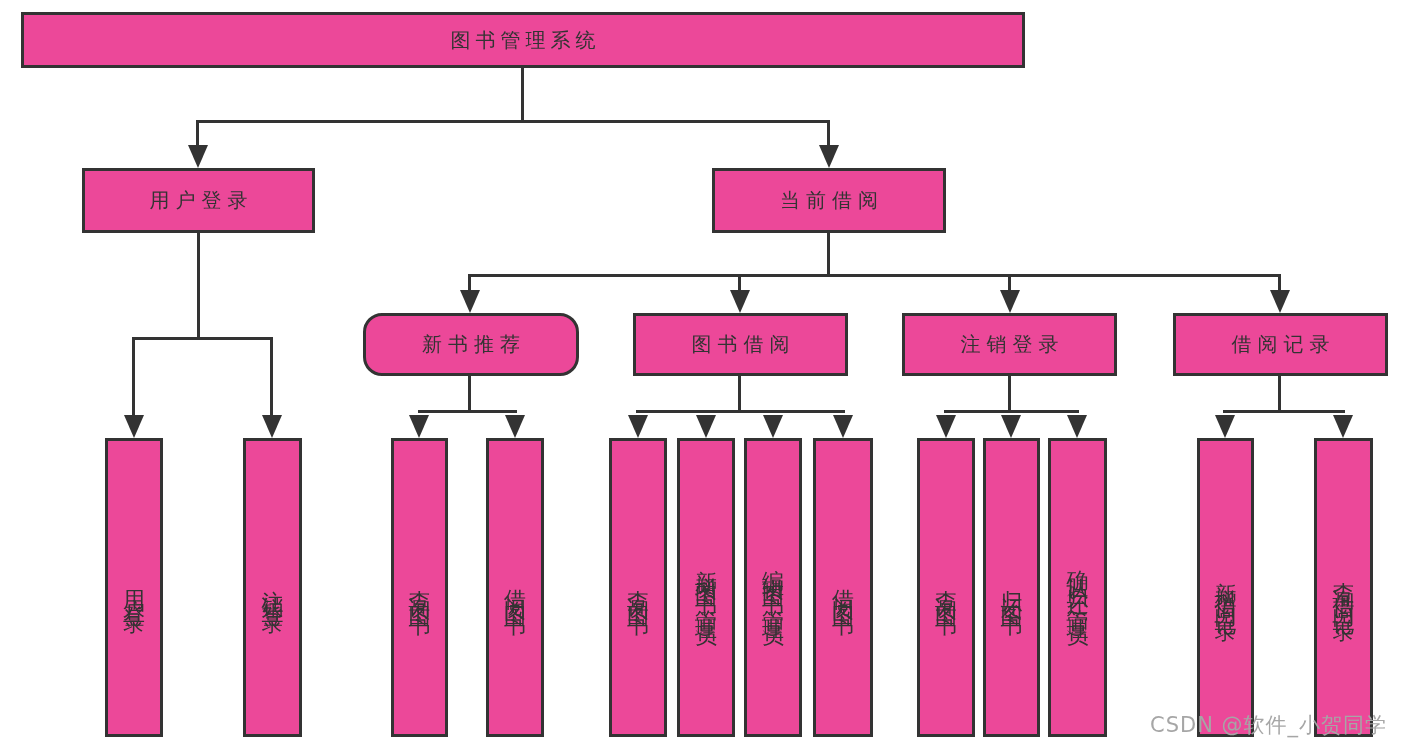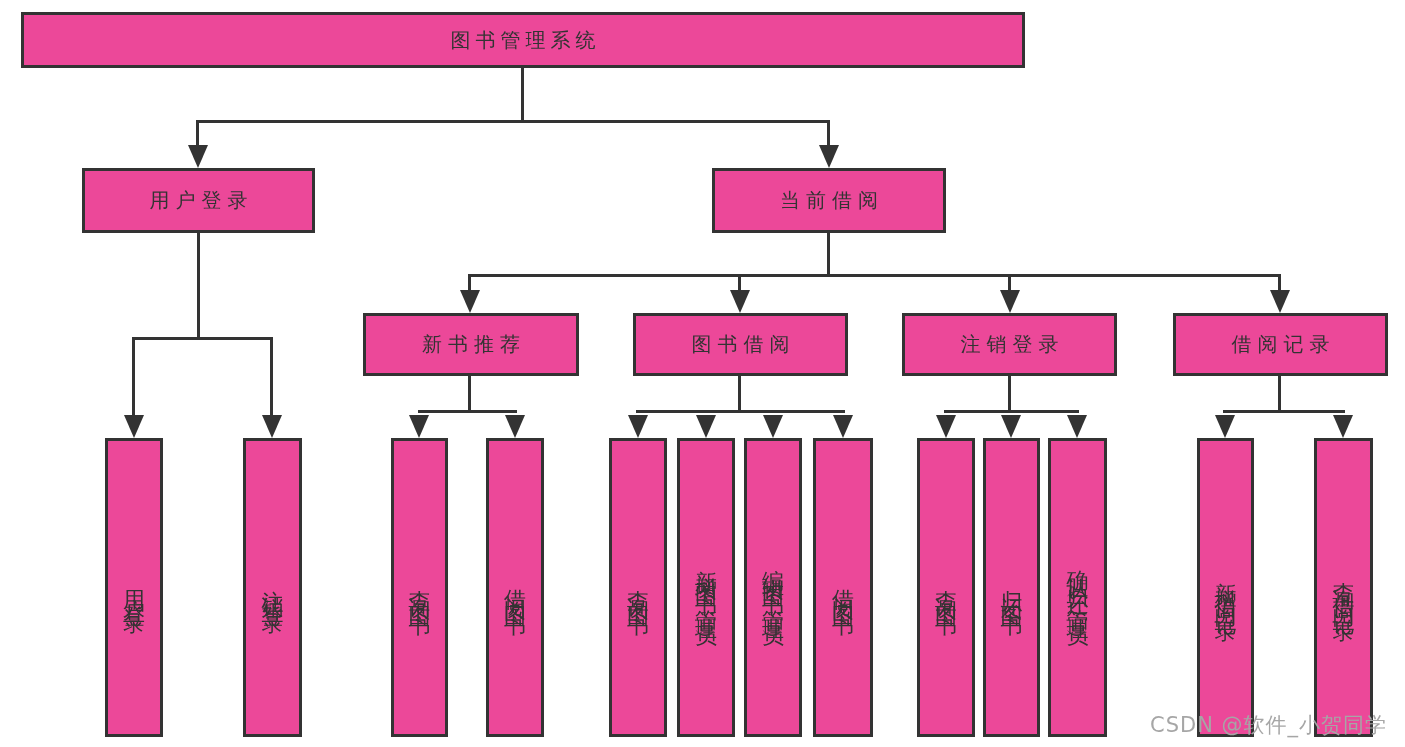--- a/index.html
+++ b/index.html
@@ -122,21 +122,21 @@
     <span class="hlabel">图书管理系统</span>
   </div>
 
   <div class="box" style="left:82px;top:168px;width:233px;height:65px;">
     <span class="hlabel">用户登录</span>
   </div>
   <div class="box" style="left:712px;top:168px;width:234px;height:65px;">
     <span class="hlabel">当前借阅</span>
   </div>
 
-  <div class="box" style="left:363px;top:313px;width:216px;height:63px;">
+  <div class="box" style="left:363px;top:313px;width:216px;height:63px;border-radius:19px;">
     <span class="hlabel">新书推荐</span>
   </div>
   <div class="box" style="left:633px;top:313px;width:215px;height:63px;text-align:center;">
     <span class="hlabel">图书借阅</span>
   </div>
   <div class="box" style="left:902px;top:313px;width:215px;height:63px;">
     <span class="hlabel">注销登录</span>
   </div>
   <div class="box" style="left:1173px;top:313px;width:215px;height:63px;">
     <span class="hlabel">借阅记录</span>

